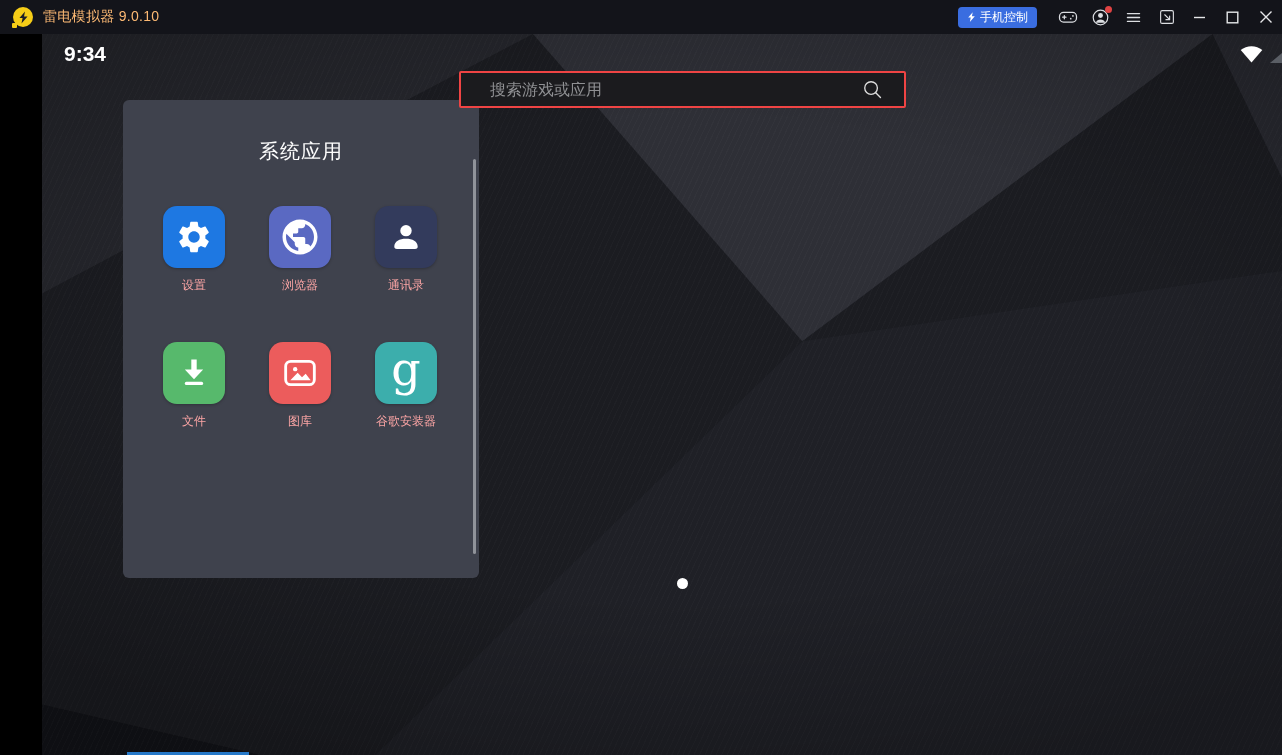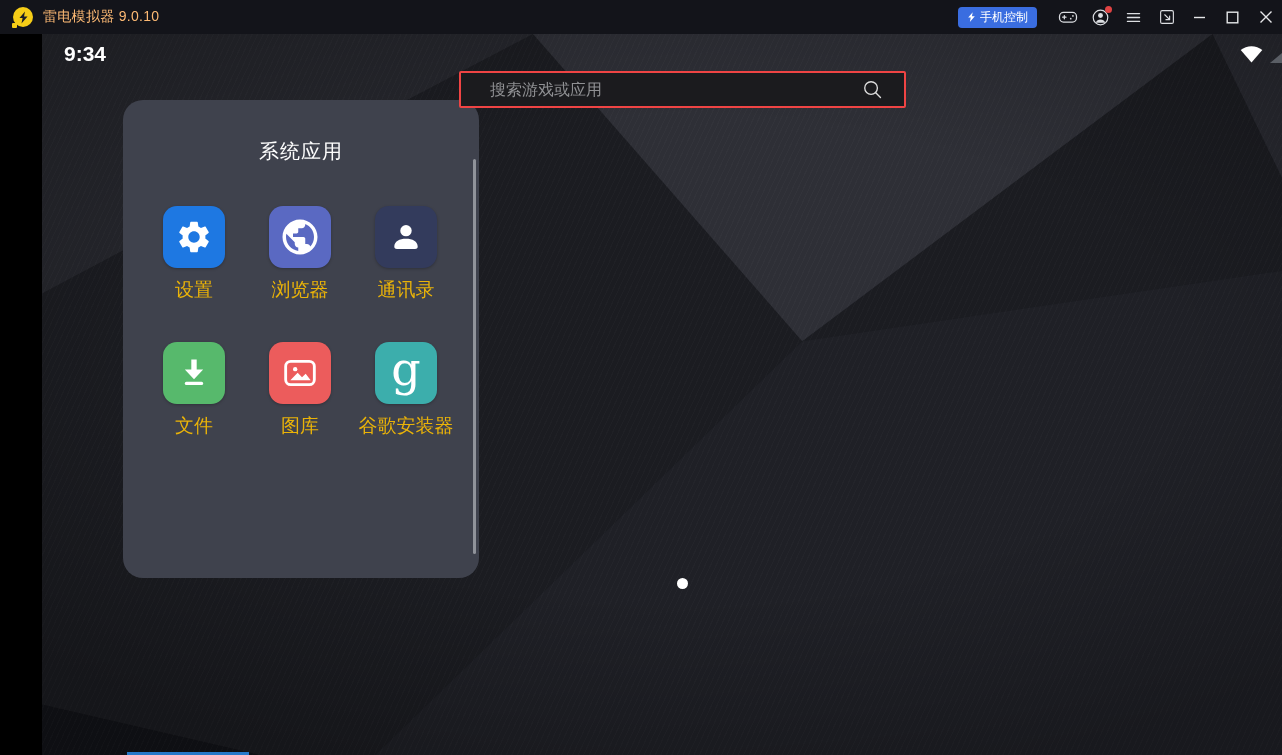--- a/index.html
+++ b/index.html
@@ -38,26 +38,26 @@
   .battery { position:relative; width:13px; height:20px; border:1.6px solid #fff; border-radius:2.5px; margin-top:3px; display:flex; align-items:center; justify-content:center; }
   .battery::before { content:""; position:absolute; top:-4px; left:50%; transform:translateX(-50%); width:6px; height:3px; background:#fff; border-radius:1px; }
 
   
   .searchbar { position:absolute; left:417px; top:37px; width:447px; height:37px; background:#1b1b1e; border:2px solid #ef4444; border-radius:2px; display:flex; align-items:center; z-index:40; }
   .searchbar input { flex:1; background:transparent; border:none; outline:none; padding:0 10px 0 29px; font-size:16px; color:#e8e8e8; font-family:"Liberation Sans",sans-serif; }
   .searchbar input::placeholder { color:#8f9093; }
   .search-icon { margin-right:20px; display:flex; cursor:pointer; }
 
   
-  .folder-panel { position:absolute; left:81px; top:66px; width:356px; height:478px; background:#3f424d; border-radius:20px; z-index:30; }
+  .folder-panel { position:absolute; left:81px; top:66px; width:356px; height:478px; background:#3f424d; border-radius:6px; z-index:30; }
   .folder-title { position:absolute; top:38px; left:0; width:100%; text-align:center; font-size:20px; color:#fdfdfd; letter-spacing:1px; }
   .app-grid { position:absolute; left:18px; top:106px; width:320px; display:grid; grid-template-columns:repeat(3,106px); }
   .app-cell { height:136px; display:flex; flex-direction:column; align-items:center; cursor:pointer; }
   .app-icon { width:62px; height:62px; border-radius:14px; display:flex; align-items:center; justify-content:center; box-shadow:0 1px 3px rgba(0,0,0,0.25); }
-  .app-label { margin-top:9px; font-size:19px; color:#eab308; white-space:nowrap; }
+  .app-label { margin-top:9px; font-size:12px; color:#fca5a5; white-space:nowrap; }
   .g-glyph { font-family:"DejaVu Serif","Liberation Serif",serif; font-size:46px; line-height:1; color:#fff; margin-top:-8px; }
   .folder-scrollbar { position:absolute; right:3px; top:59px; width:3px; height:395px; background:#90939a; border-radius:2px; cursor:pointer; }
 
   .page-dot { position:absolute; left:635px; top:544px; width:11px; height:11px; border-radius:50%; background:#fff; }
 </style>
 </head>
 <body>
 
 <div class="window">
 

